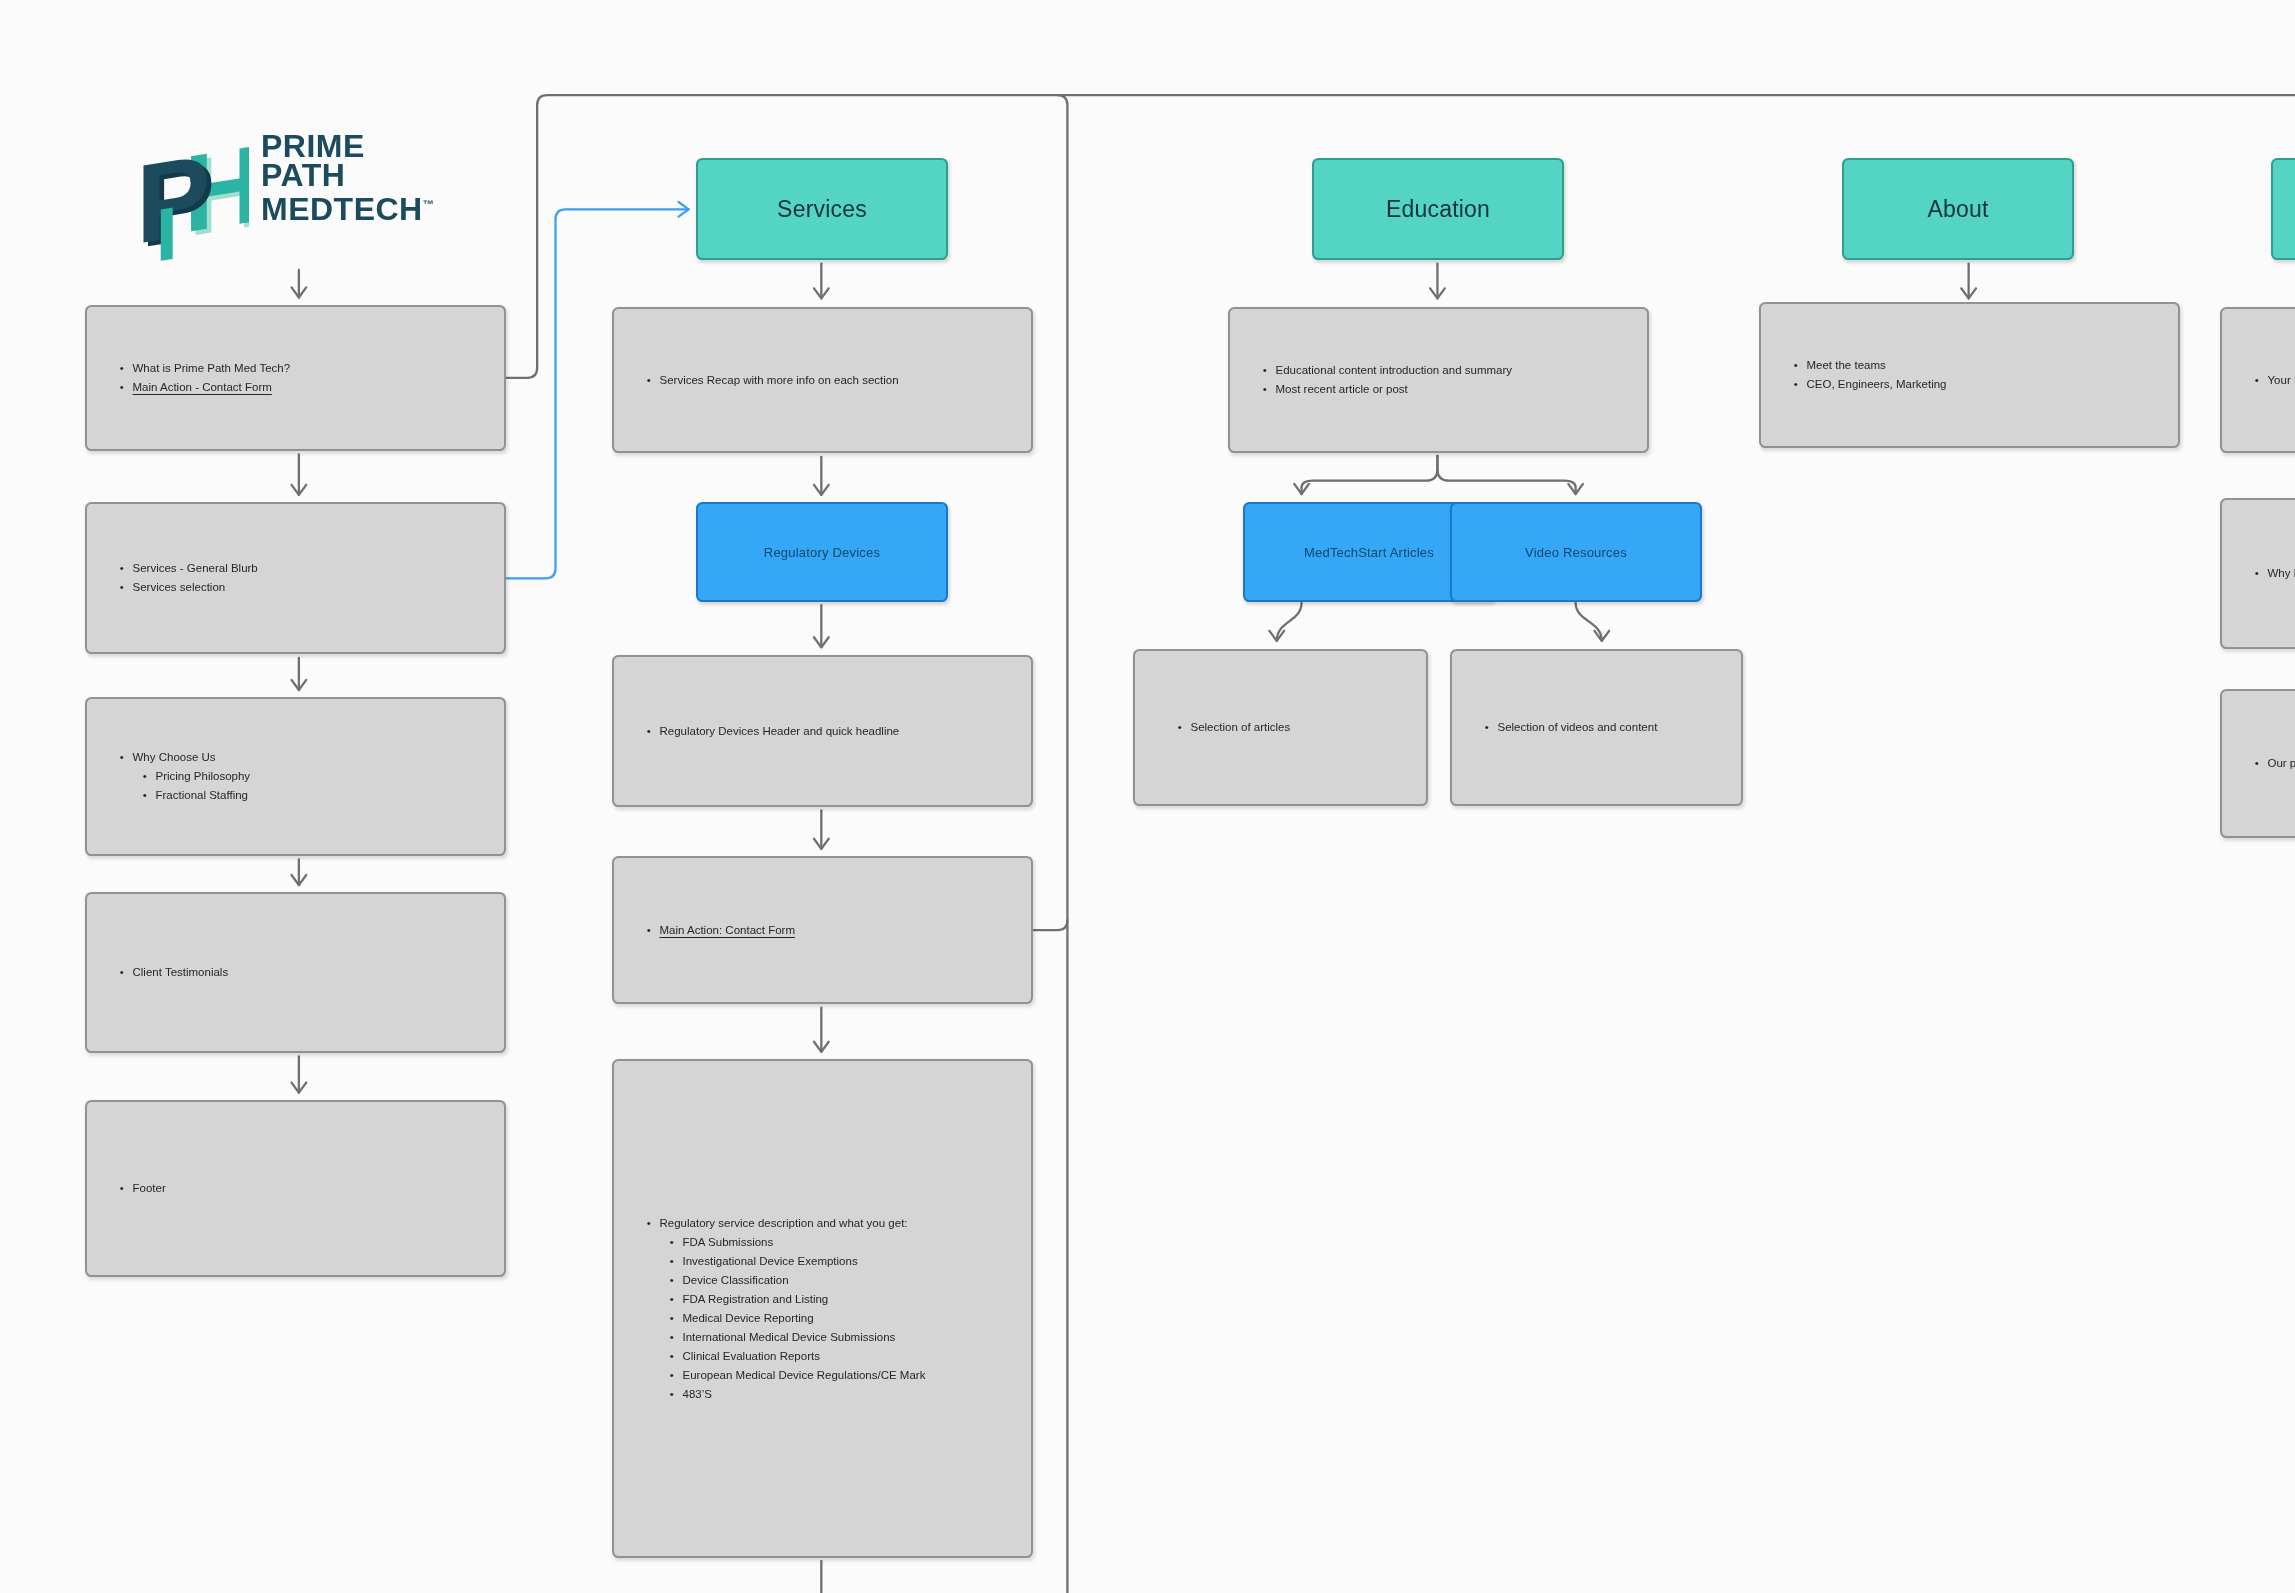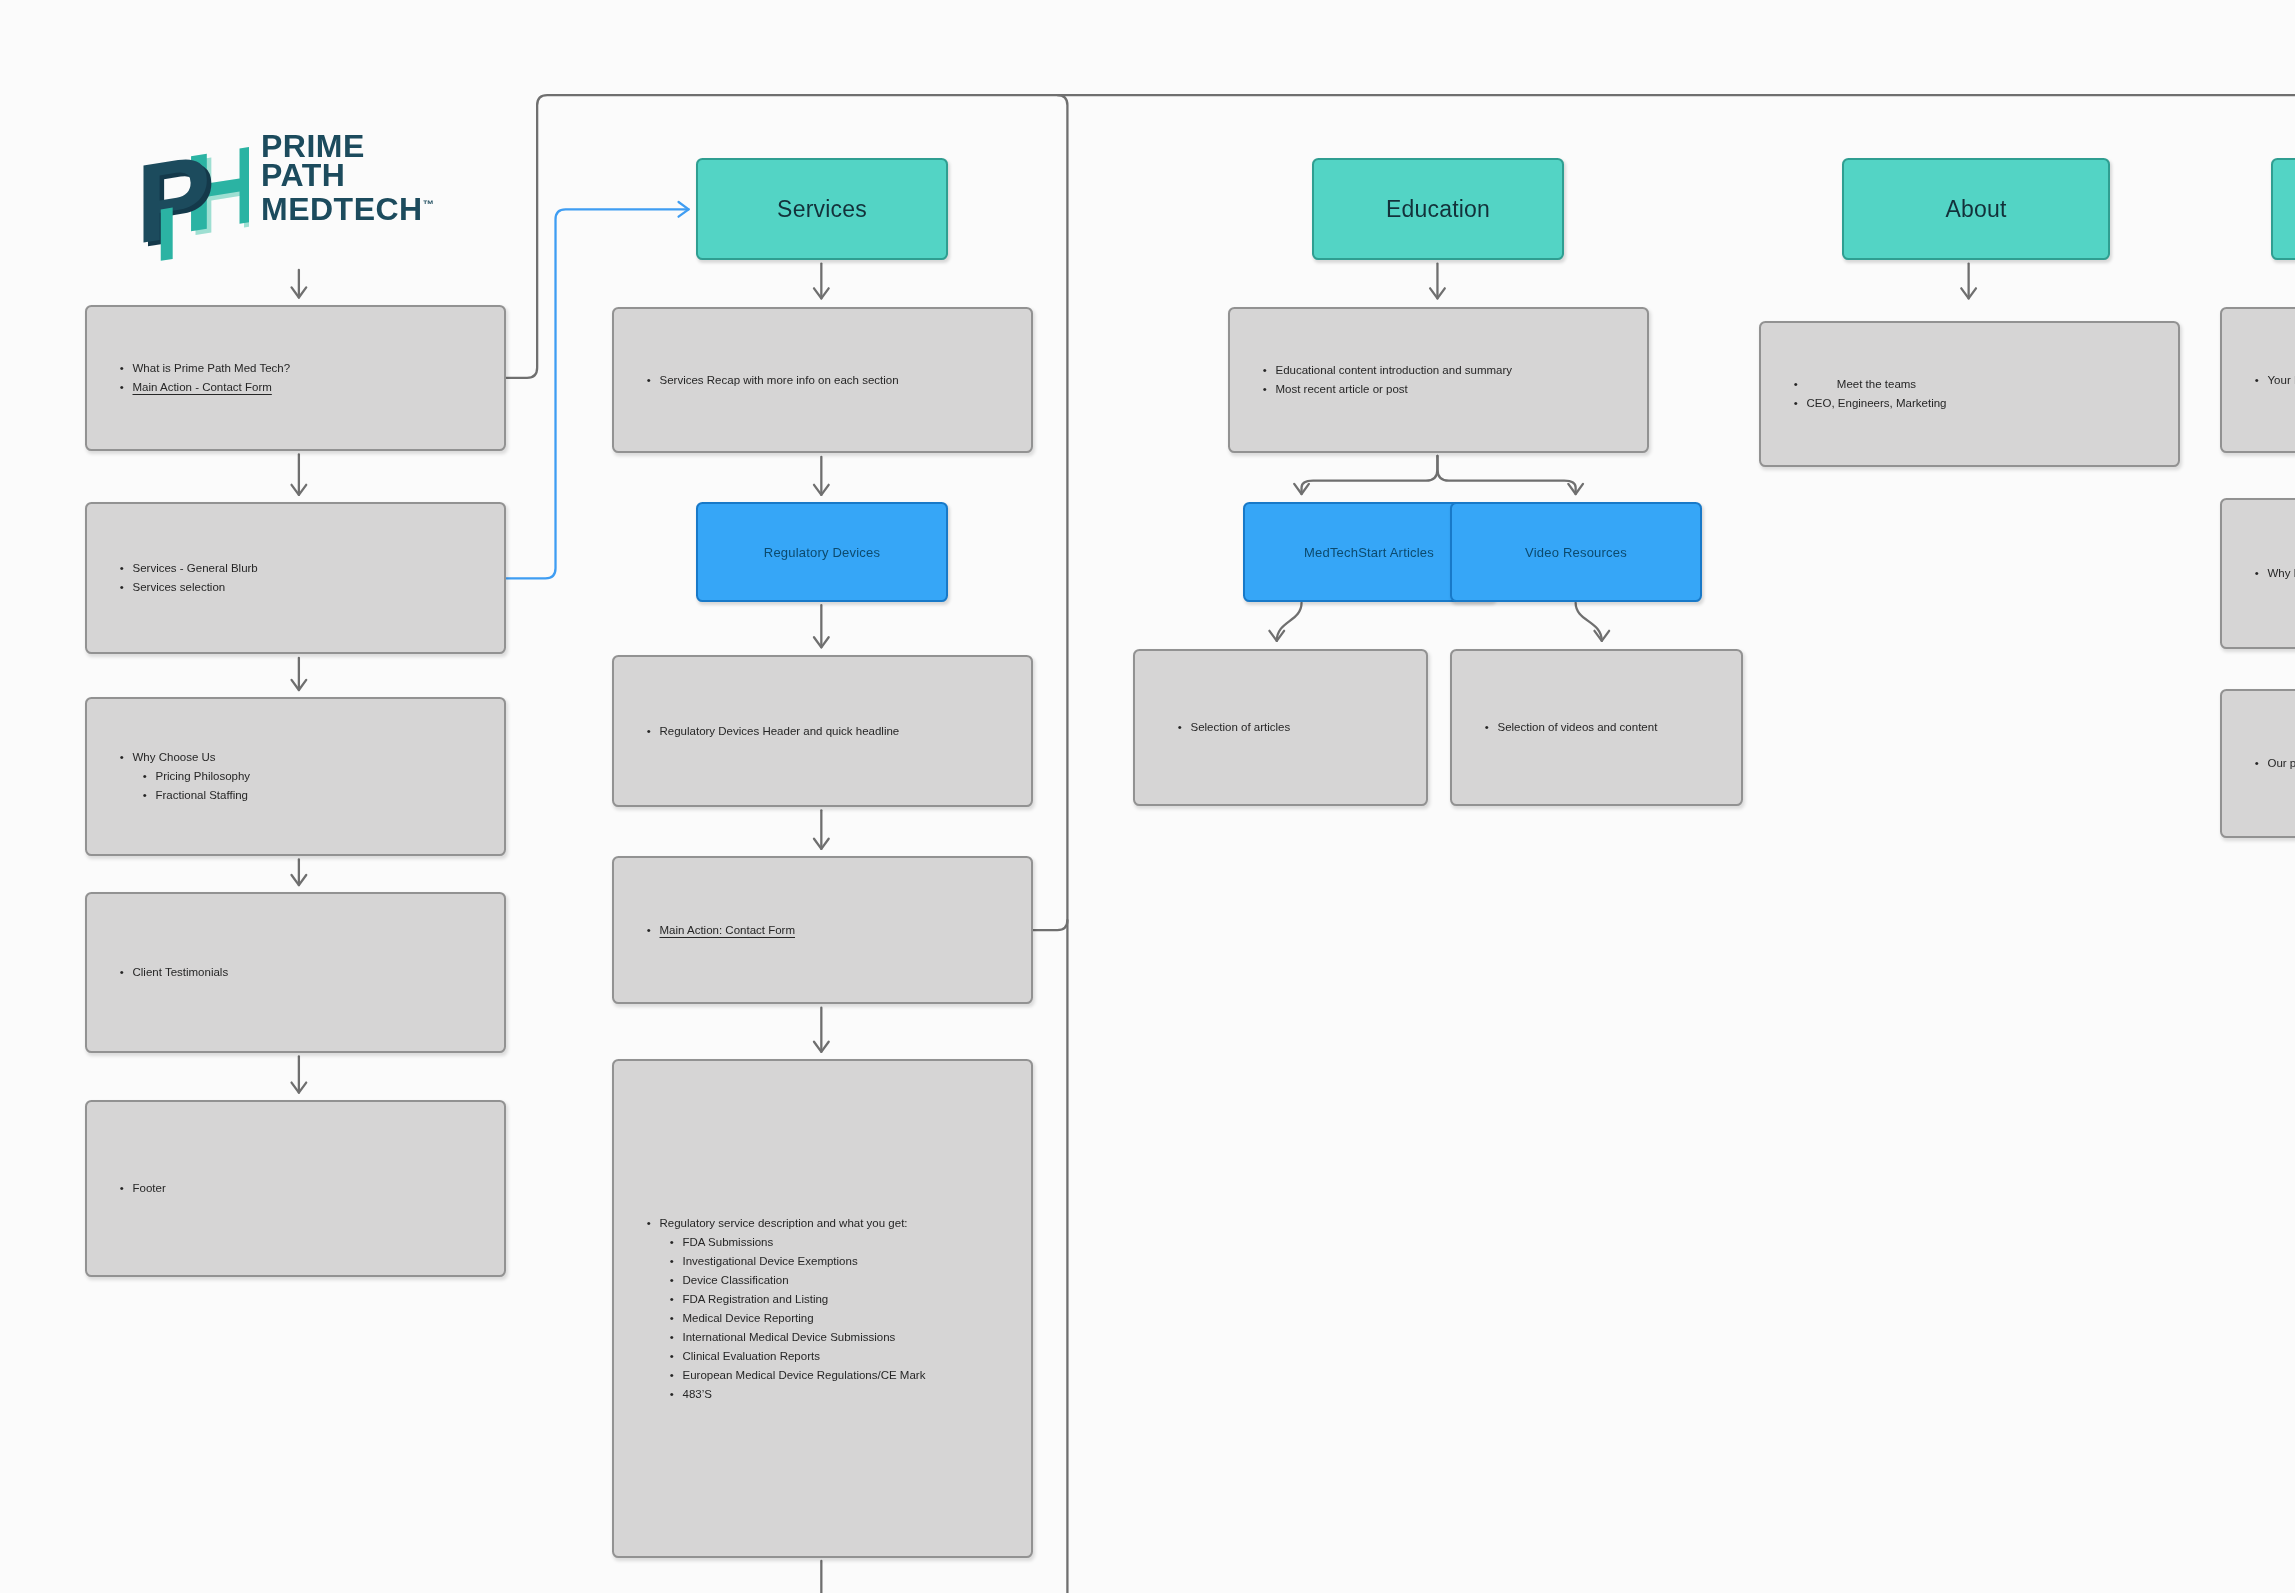--- a/index.html
+++ b/index.html
@@ -178,24 +178,24 @@
     <ul>
         <li>Selection of articles</li>
       </ul>
   </div>
   <div class="node gbox" style="left:1450px;top:649px;width:293px;height:157px;">
     <ul>
         <li>Selection of videos and content</li>
       </ul>
   </div>
 
-  <div class="node teal" style="left:1842px;top:158px;width:268px;height:102px;">
+  <div class="node teal" style="left:1842px;top:158px;width:232px;height:102px;">
     <span>About</span>
   </div>
-  <div class="node gbox" style="left:1759px;top:321px;width:421px;height:146px;text-align:center;">
+  <div class="node gbox" style="left:1759px;top:302px;width:421px;height:146px;">
     <ul>
         <li>Meet the teams</li>
         <li>CEO, Engineers, Marketing</li>
       </ul>
   </div>
 
   <div class="node teal" style="left:2271px;top:158px;width:321px;height:102px;">
     
   </div>
   <div class="node gbox" style="left:2220px;top:307px;width:421px;height:146px;">

